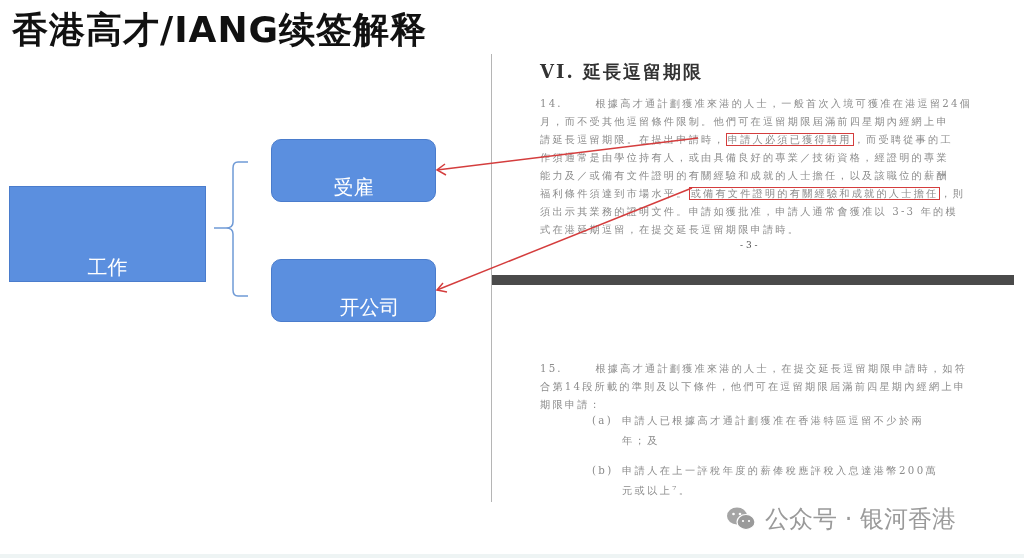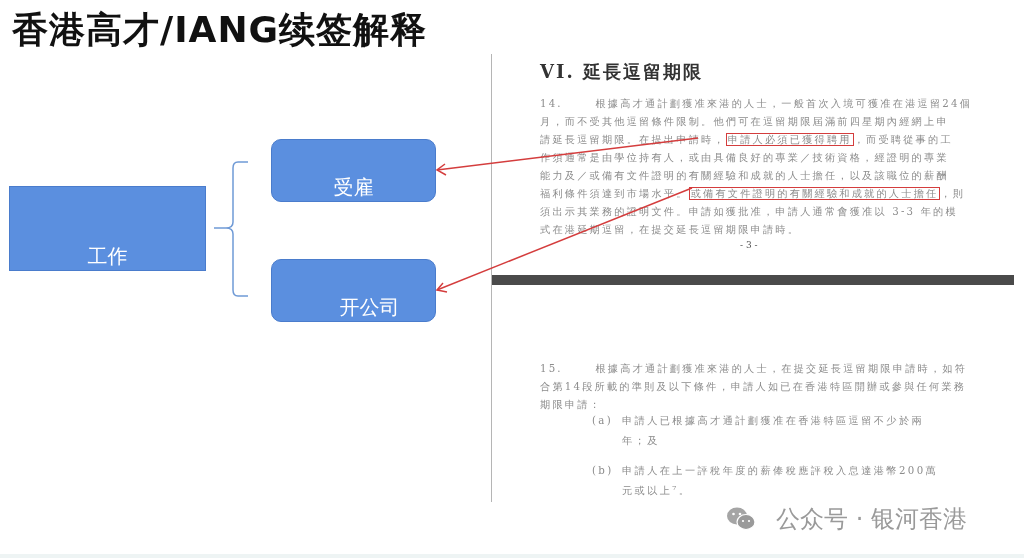--- a/index.html
+++ b/index.html
@@ -1,35 +1,35 @@
 <!DOCTYPE html>
 <html><head>
   <meta charset="utf-8">
   <style>
     * { margin:0; padding:0; box-sizing:border-box; }
     body { width:1024px; height:558px; background:#ffffff; position:relative; overflow:hidden; font-family:"DejaVu Sans", sans-serif; }
     .title { position:absolute; left:12px; top:6px; font-size:36px; font-weight:bold; color:#111; letter-spacing:1px; font-family:"DejaVu Sans", sans-serif; }
     .box { position:absolute; background:#5b8fdf; color:#fff; display:flex; align-items:flex-end; justify-content:center; font-size:20px; }
-    .box-main { left:9px; top:186px; width:197px; height:85px; border:1px solid #4a7ccc; }
+    .box-main { left:9px; top:186px; width:197px; height:96px; border:1px solid #4a7ccc; }
     .box-r { border-radius:10px; border:1px solid #4a7ccc; }
     .box-a { left:271px; top:139px; width:165px; height:63px; }
     .box-b { left:271px; top:259px; width:165px; height:63px;padding-left:32px; }
     .brace { position:absolute; left:210px; top:160px; width:40px; height:140px; }
     .divider-v { position:absolute; left:491px; top:54px; width:1px; height:448px; background:#b5b5b5; }
     .doc { position:absolute; left:492px; top:54px; width:520px; color:#888; font-family:"DejaVu Serif", serif; }
     .doc-heading { position:absolute; left:48px; top:6px; font-size:18px; font-weight:bold; color:#333; letter-spacing:2px; }
     .para { position:absolute; left:48px; font-size:10.2px; line-height:18px; letter-spacing:2.2px; color:#8c8c8c; width:425px; }
     .para-line { white-space:nowrap; display:block; }
     .hl { border:1.5px solid #d43d3d; padding:0 1px; }
     .pagenum { position:absolute; left:248px; top:186px; font-size:9px; color:#555; }
     .page-sep { position:absolute; left:492px; top:275px; width:522px; height:10px; background:#4a4a4a; }
     .item { position:absolute; font-size:10.2px; letter-spacing:2.4px; color:#8c8c8c; line-height:20px; }
     .item-label { position:absolute; left:0; }
     .item-text { position:absolute; left:30px; white-space:nowrap; }
-    .watermark { position:absolute; left:726px; top:503px; display:flex; align-items:center; gap:20px; color:#9a9a9a; font-size:24px; }
+    .watermark { position:absolute; left:726px; top:503px; display:flex; align-items:center; gap:9px; color:#9a9a9a; font-size:24px; }
     .bottom-line { position:absolute; left:0; bottom:0; width:1024px; height:4px; background:#eef4f4; }
     svg.arrows { position:absolute; left:0; top:0; pointer-events:none; }
   </style>
 </head>
 <body>
 
 <div class="title">香港高才/IANG续签解释</div>
 
 <div class="box box-main">
   <span>工作</span>
@@ -54,21 +54,21 @@
     <span class="para-line"><span>作須通常是由學位持有人，或由具備良好的專業／技術資格，經證明的專業</span></span>
     <span class="para-line"><span>能力及／或備有文件證明的有關經驗和成就的人士擔任，以及該職位的薪酬</span></span>
     <span class="para-line"><span>福利條件須達到市場水平。</span><span class="hl">或備有文件證明的有關經驗和成就的人士擔任</span><span>，則</span></span>
     <span class="para-line"><span>須出示其業務的證明文件。申請如獲批准，申請人通常會獲准以 3-3 年的模</span></span>
     <span class="para-line"><span>式在港延期逗留，在提交延長逗留期限申請時。</span></span>
   </div>
   <div class="pagenum">- 3 -</div>
 
   <div class="para" style="top:294px;margin-top:12px;">
     <span class="para-line"><span>15.</span>&nbsp;&nbsp;&nbsp;&nbsp;&nbsp;&nbsp;<span>根據高才通計劃獲准來港的人士，在提交延長逗留期限申請時，如符</span></span>
-    <span class="para-line"><span>合第14段所載的準則及以下條件，申請人如已在香港特區開辦或參與任何業務</span></span>
+    <span class="para-line"><span>合第14段所載的準則及以下條件，他們可在逗留期限屆滿前四星期內經網上申</span></span>
     <span class="para-line"><span>期限申請：</span></span>
   </div>
 
   <div class="item" style="left:100px; top:357px;">
     <span class="item-label">(a)</span>
     <span class="item-text" style="top:0;">申請人已根據高才通計劃獲准在香港特區逗留不少於兩</span>
     <span class="item-text" style="top:20px;">年；及</span>
   </div>
   <div class="item" style="left:100px; top:407px;">
     <span class="item-label">(b)</span>

